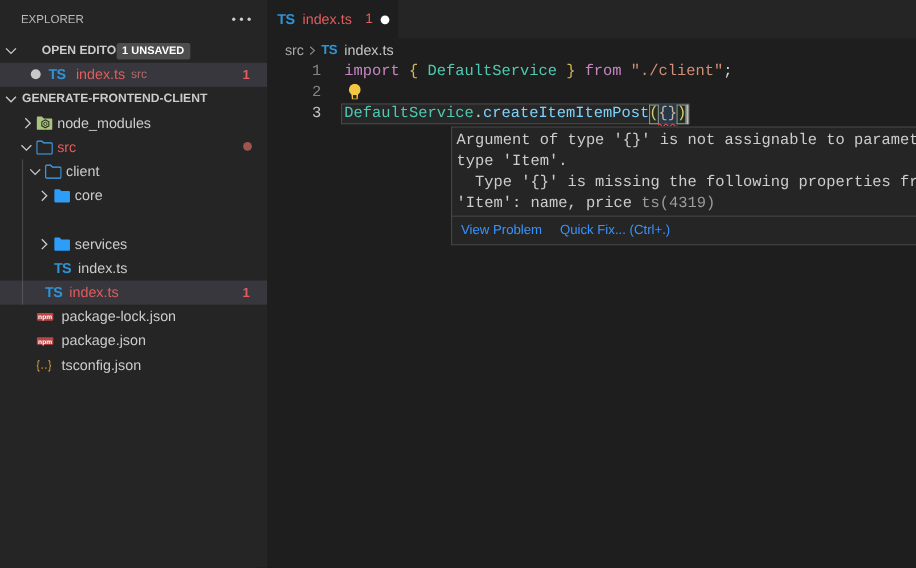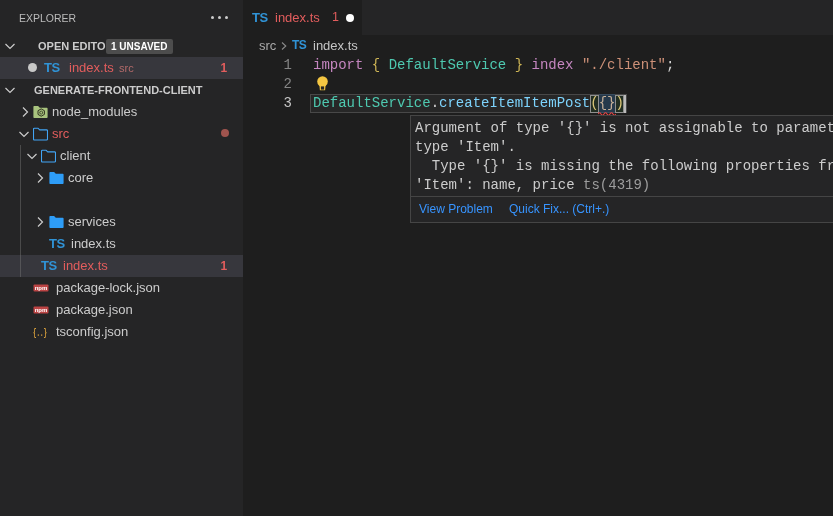--- a/index.html
+++ b/index.html
@@ -47,21 +47,21 @@
     <span class="ts" style="left:44px;">TS</span>
     <span class="lbl red" style="left:69px;">index.ts</span>
     <span style="left:119px;top:5px;font-size:11px;color:#b36a6a;position:absolute;">src</span>
     <span class="badge1">1</span>
   </div>
 
   <div class="row" style="top:79px;">
     <svg class="chev" style="left:1.5px;" width="16" height="16" viewBox="0 0 16 16">
         <path d="M3.5 6l4.5 4.5L12.5 6" stroke="#cccccc" stroke-width="1.2" fill="none"></path>
       </svg>
-    <span class="hdr" style="left:34px;">GENERATE-FRONTEND-CLIENT</span>
+    <span class="hdr" style="left:20px;">GENERATE-FRONTEND-CLIENT</span>
   </div>
 
   <div class="row" style="top:101px;">
     <svg class="chev" style="left:17px;" width="16" height="16" viewBox="0 0 16 16">
         <path d="M6 3.5L10.5 8L6 12.5" stroke="#cccccc" stroke-width="1.2" fill="none"></path>
       </svg>
     <svg class="icon" style="left:33px;" width="15" height="14" viewBox="0 0 15 14">
       <path d="M1.4 1h3.7l1.7 1.7h6.8c.55 0 1 .45 1 1V12c0 .55-.45 1-1 1H1.4c-.55 0-1-.45-1-1V2c0-.55.45-1 1-1z" fill="#a9c47e"></path>
       <path d="M8.2 3.9l3.2 1.8v3.7l-3.2 1.8L5 9.4V5.7z" fill="none" stroke="#30331f" stroke-width="1"></path>
       <path d="M8.2 6l1.4 0.8v1.6L8.2 9.2 6.8 8.4V6.8z" fill="none" stroke="#30331f" stroke-width="0.8"></path>
@@ -168,21 +168,21 @@
 
   <div class="ln" style="top:56px;">1</div>
   <div class="ln" style="top:75px;">2</div>
   <div class="ln" style="top:94px;color:#c6c6c6;">3</div>
 
   <div style="position:absolute;left:67px;top:94px;width:317px;height:19px;background:rgba(255,255,255,0.045);border:1px solid rgba(150,150,150,0.30);"></div>
   <div style="position:absolute;left:355.6px;top:94px;width:16.8px;height:19px;background:rgba(38,79,120,0.45);"></div>
   <div style="position:absolute;left:347.2px;top:94.5px;width:8.4px;height:18px;border:1px solid #8f8f8f;background:rgba(0,100,0,0.12);"></div>
   <div style="position:absolute;left:372.4px;top:94.5px;width:8.4px;height:18px;border:1px solid #8f8f8f;background:rgba(0,100,0,0.12);"></div>
 
-  <div class="codeline" style="top:56px;left:70px;"><span style="color:#c586c0">import</span> <span style="color:#cfb656">{</span> <span style="color:#4ec9b0">DefaultService</span> <span style="color:#cfb656">}</span> <span style="color:#c586c0">index</span> <span style="color:#ce9178">"./client"</span>;</div>
+  <div class="codeline" style="top:56px;left:70px;"><span style="color:#c586c0">import</span> <span style="color:#cfb656">{</span> <span style="color:#4ec9b0">DefaultService</span> <span style="color:#cfb656">}</span> <span style="color:#c586c0">from</span> <span style="color:#ce9178">"./client"</span>;</div>
   <svg style="position:absolute;left:73px;top:76px;" width="13" height="15" viewBox="0 0 13 15">
     <circle cx="6.5" cy="5.5" r="5.3" fill="#f4c642"></circle>
     <path d="M3.4 9.2 L3.9 14.2 L9.1 14.2 L9.6 9.2 Z" fill="#f4c642"></path>
     <rect x="4.9" y="10.4" width="3.2" height="3.2" fill="#252525"></rect>
   </svg>
   <div class="codeline" style="top:94px;left:70px;"><span style="color:#4ec9b0">DefaultService</span>.<span style="color:#7dd3fc">createItemItemPost</span><span style="color:#dcc878">(</span><span style="color:#c9b29a">{}</span><span style="color:#dcc878">)</span></div>
 
   <svg style="position:absolute;left:355.4px;top:110.5px;" width="18" height="4.5" viewBox="0 0 18 4.5">
       <path d="M0 3 q1.5 -2.4 3 0 t3 0 t3 0 t3 0 t3 0 t3 0" stroke="#e84545" stroke-width="1.05" fill="none"></path>
     </svg>

